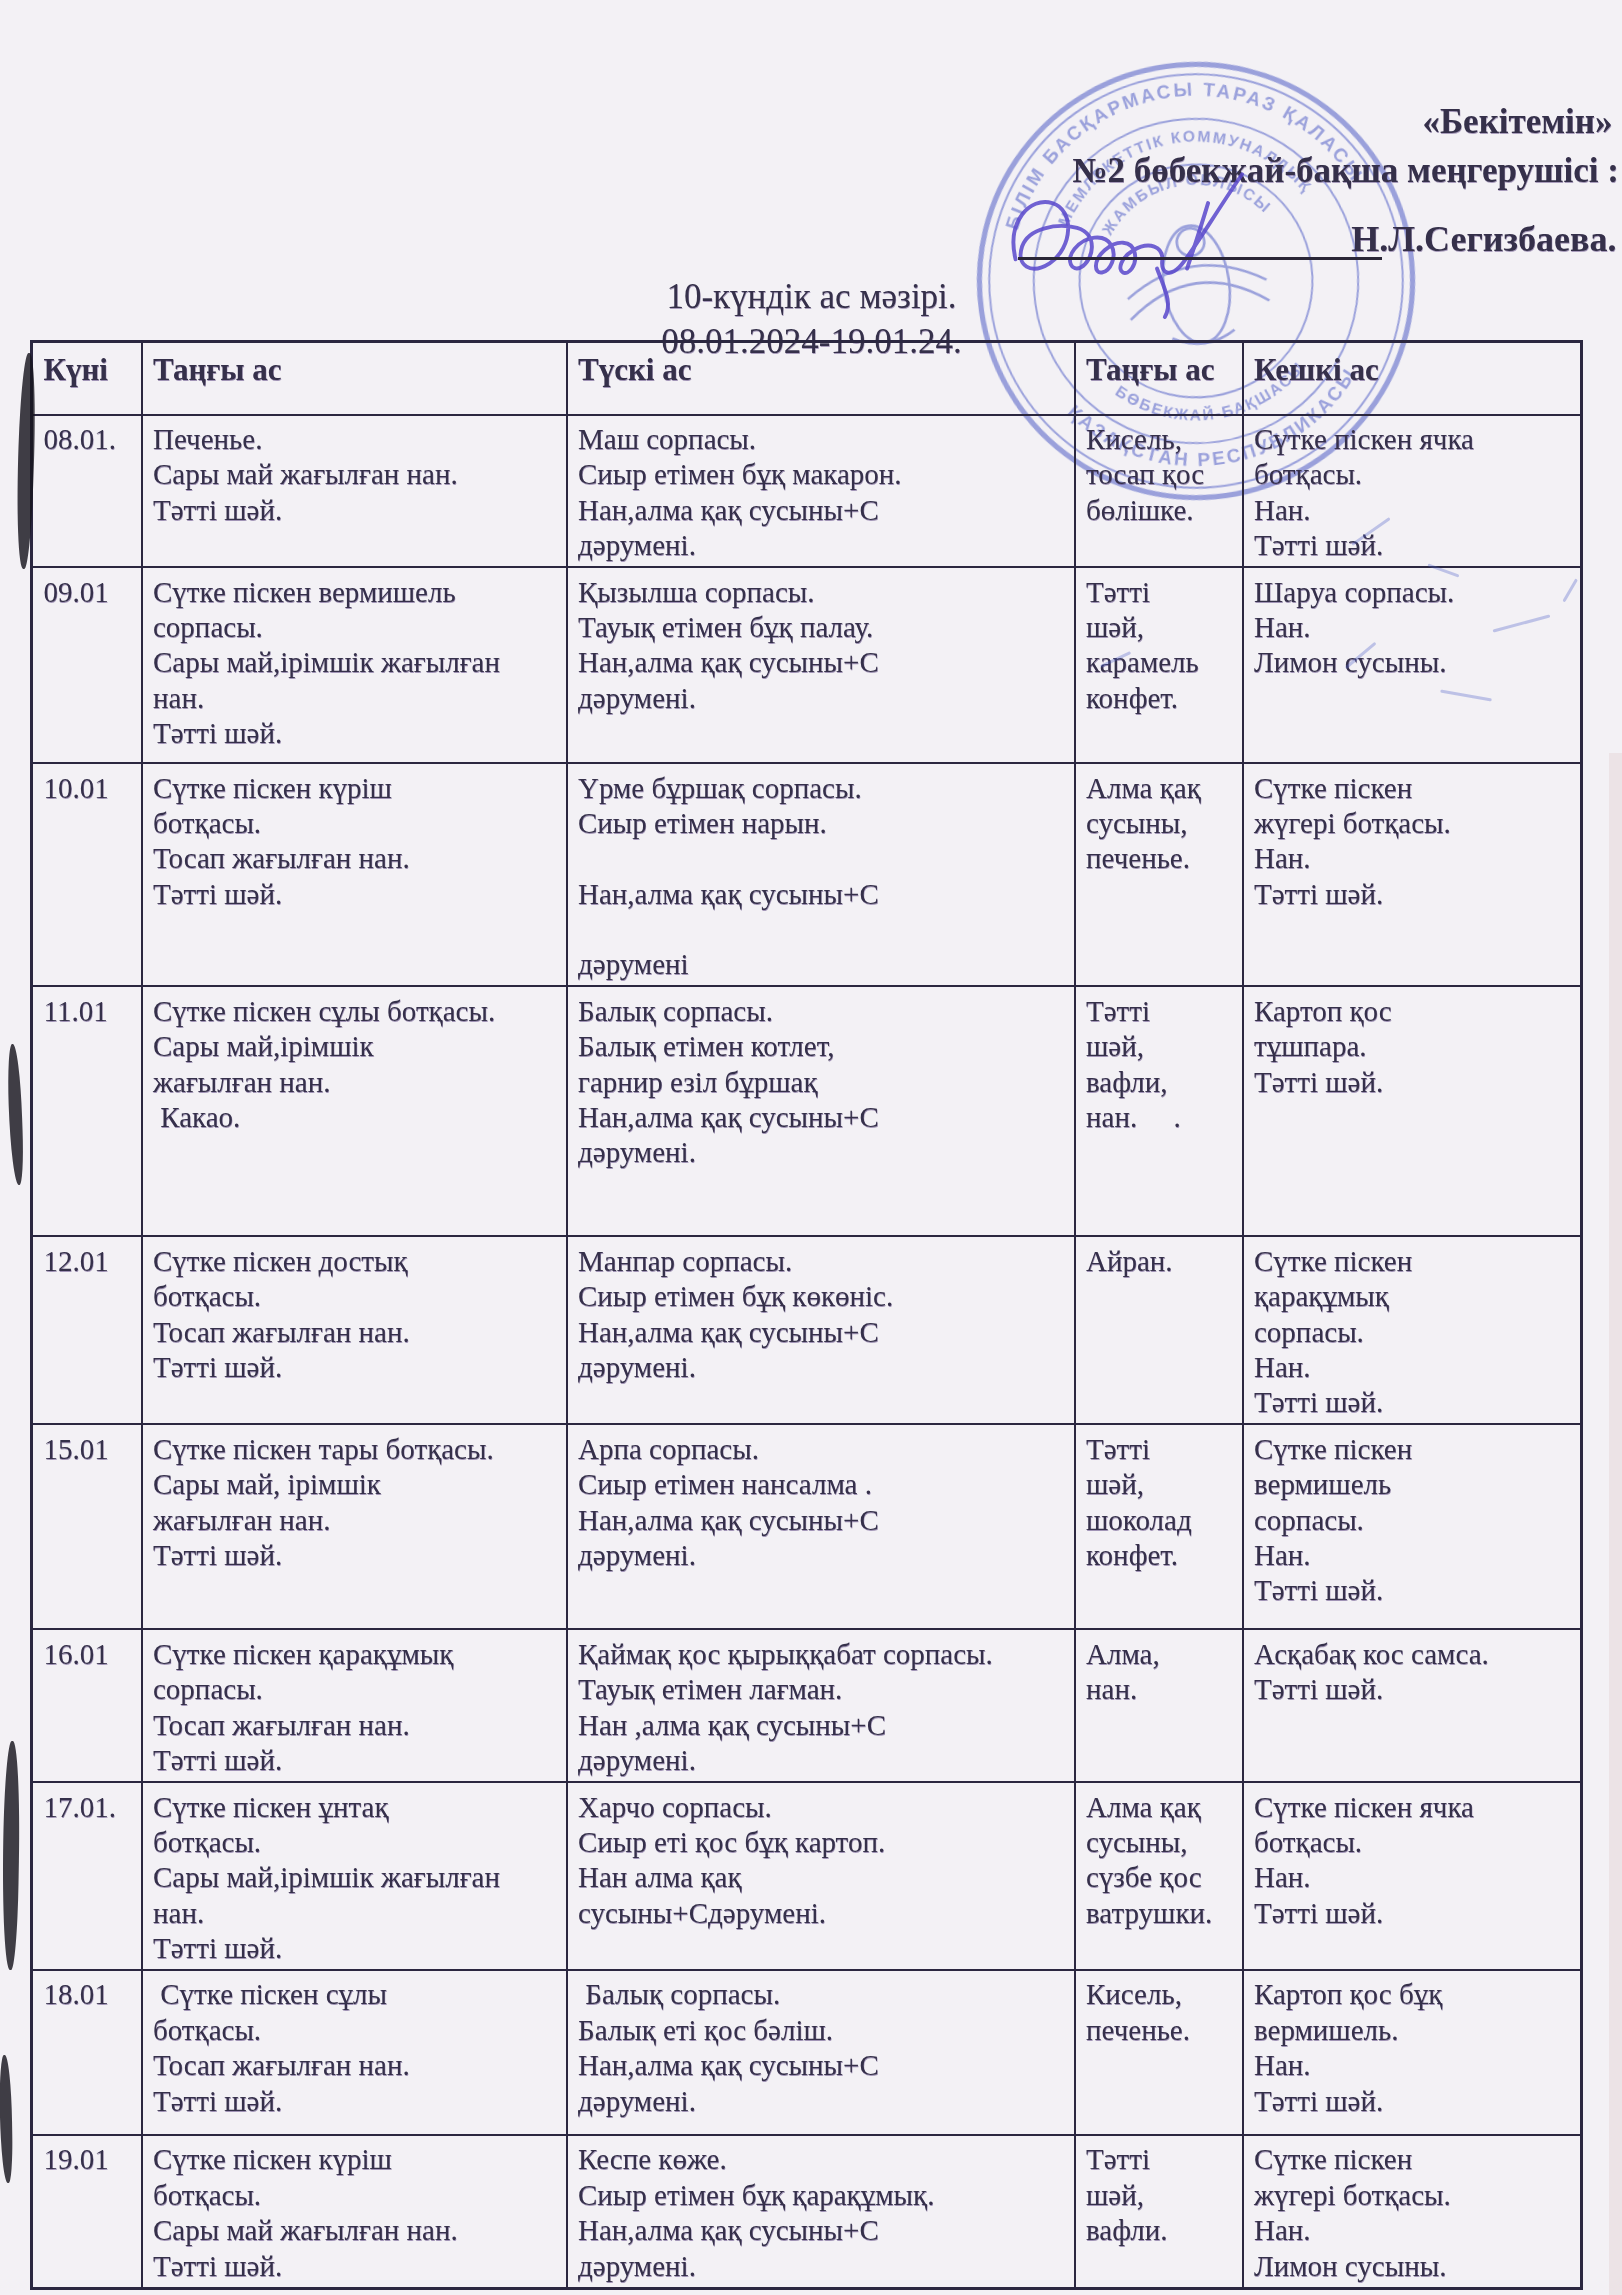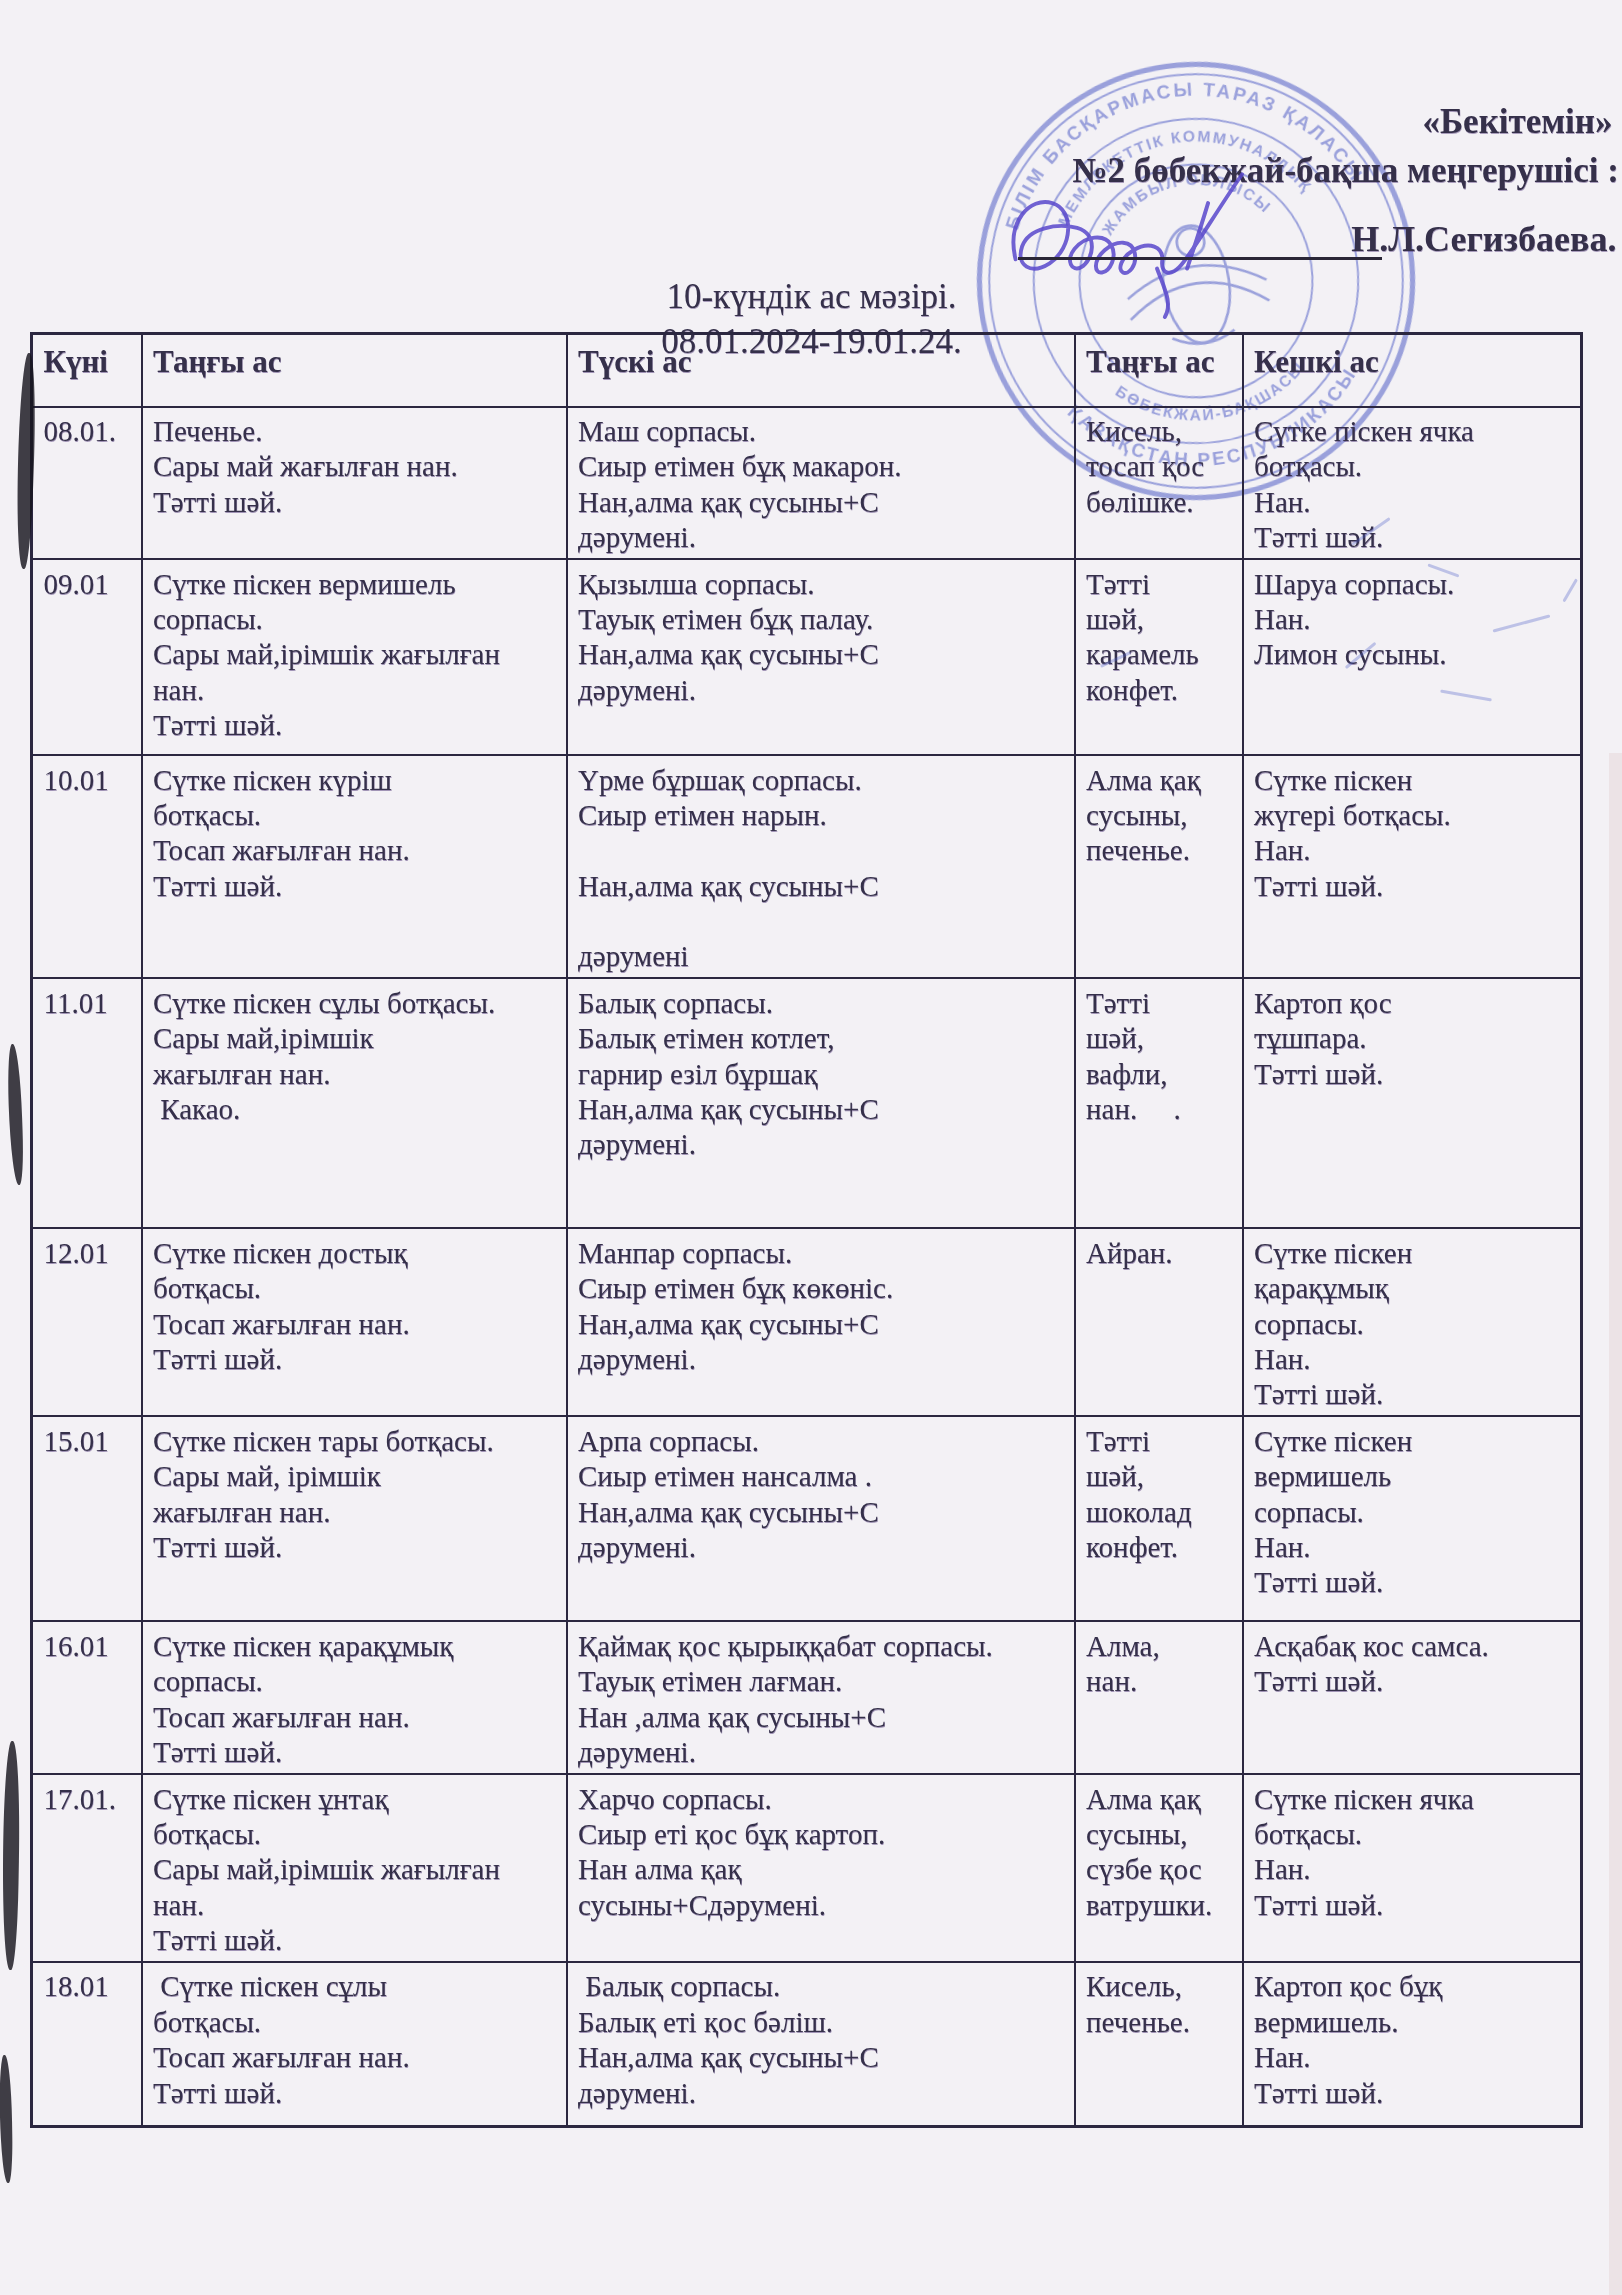--- a/index.html
+++ b/index.html
@@ -42,21 +42,21 @@
     transform:rotate(-8deg);
   }
   .stamp-t{
     font-family:"Liberation Sans",sans-serif;
     font-size:29px;font-weight:700;fill:#4352c2;
     letter-spacing:4px;text-anchor:middle;
   }
   .stamp-t.small{font-size:24px;letter-spacing:3px;}
   
   #menu{
-    position:absolute;left:30px;top:332px;width:1550px;
+    position:absolute;left:30px;top:340px;width:1550px;
     border-collapse:collapse;table-layout:fixed;
     border:3.9px solid #2b2740;
   }
   #menu td,#menu th{
     border:2.6px solid #2b2740;
     vertical-align:top;text-align:left;
     padding:6.5px 10.5px 2.6px 10.5px;
     font-size:29px;font-weight:400;line-height:1.22;
     white-space:pre-line;
     text-shadow:0.5px 0.5px 0 rgba(80,55,120,.5);
@@ -304,20 +304,38 @@
 Балық еті қос бәліш.
 Нан,алма қақ сусыны+С
 дәрумені.</td>
         <td>Кисель,
 печенье.</td>
         <td>Картоп қос бұқ
 вермишель.
 Нан.
 Тәтті шәй.</td>
       </tr>
+      <tr style="height:140px">
+        <td>19.01</td>
+        <td>Сүтке піскен күріш
+ботқасы.
+Сары май жағылған нан.
+Тәтті шәй.</td>
+        <td>Кеспе көже.
+Сиыр етімен бұқ қарақұмық.
+Нан,алма қақ сусыны+С
+дәрумені.</td>
+        <td>Тәтті
+шәй,
+вафли.</td>
+        <td>Сүтке піскен
+жүгері ботқасы.
+Нан.
+Лимон сусыны.</td>
+      </tr>
     </tbody>
   </table>
 
   <div class="streak" style="left:18.3px;top:353px;width:15.7px;height:216px;transform:rotate(2deg)"></div>
   <div class="streak" style="left:9.2px;top:1044px;width:13px;height:141px;transform:rotate(-2deg)"></div>
   <div class="streak" style="left:2.6px;top:1741px;width:15.7px;height:229px;transform:rotate(1deg)"></div>
   <div class="streak" style="left:0px;top:2055px;width:11.8px;height:128px;transform:rotate(-1deg)"></div>
   <div class="fleck" style="left:1348px;top:530px;width:46px;height:3.3px;transform:rotate(-35deg)"></div>
   <div class="fleck" style="left:1427px;top:569px;width:33px;height:2.6px;transform:rotate(20deg)"></div>
   <div class="fleck" style="left:1492px;top:622px;width:59px;height:3.3px;transform:rotate(-15deg)"></div>

